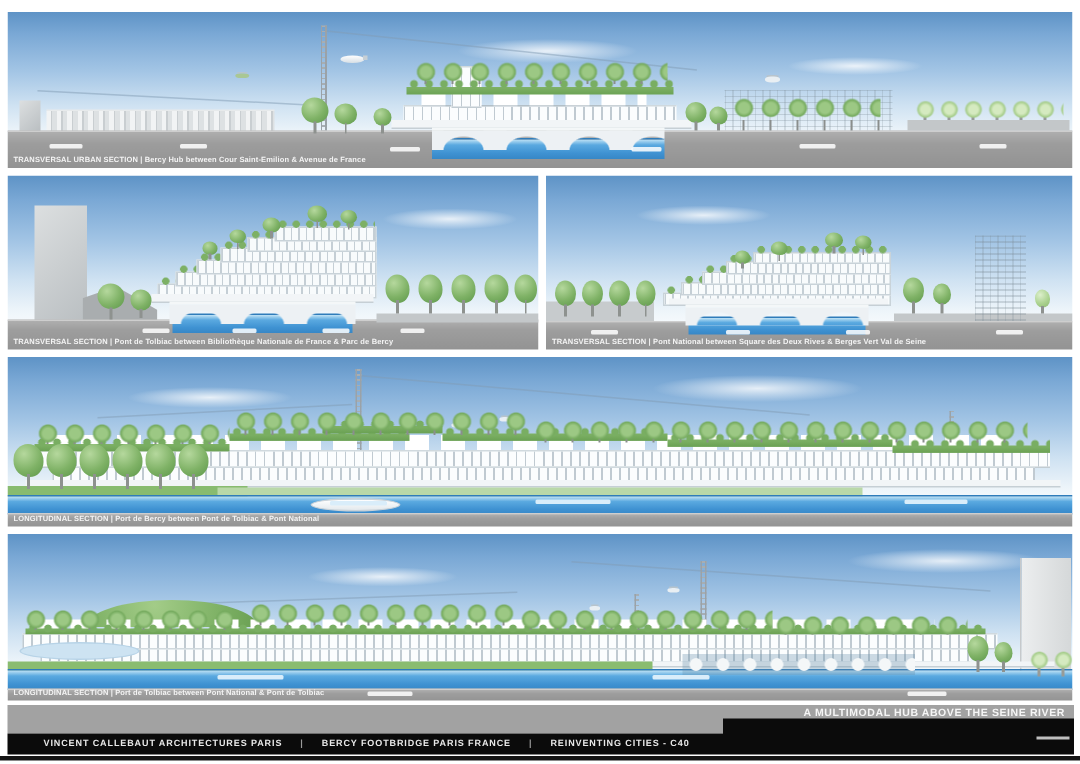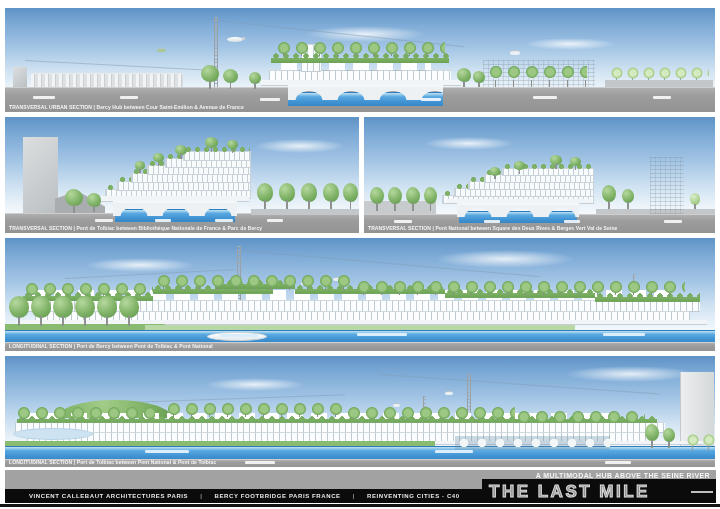--- a/index.html
+++ b/index.html
@@ -252,21 +252,20 @@
   <div class="groundband" style="left:0;top:103px;width:710px;height:8px;"></div>
   <div class="chip" style="left:240px;top:105px;width:30px;"></div>
   <div class="chip" style="left:600px;top:105px;width:26px;"></div>
   <div class="caption">LONGITUDINAL SECTION | Port de Tolbiac between Pont National &amp; Pont de Tolbiac</div>
 </div>
 
 <div class="strip">
   <span class="subtitle">A MULTIMODAL HUB ABOVE THE SEINE RIVER</span>
 </div>
 <div class="titlebox">
-  <span class="titletext">THE LAST MILE</span>
   <i class="titledash"></i>
 </div>
 <div class="credits">
   <span>VINCENT CALLEBAUT ARCHITECTURES PARIS</span>
   <span class="sep">|</span>
   <span>BERCY FOOTBRIDGE PARIS FRANCE</span>
   <span class="sep">|</span>
   <span>REINVENTING CITIES - C40</span>
 </div>
 <div class="baseline"></div>

